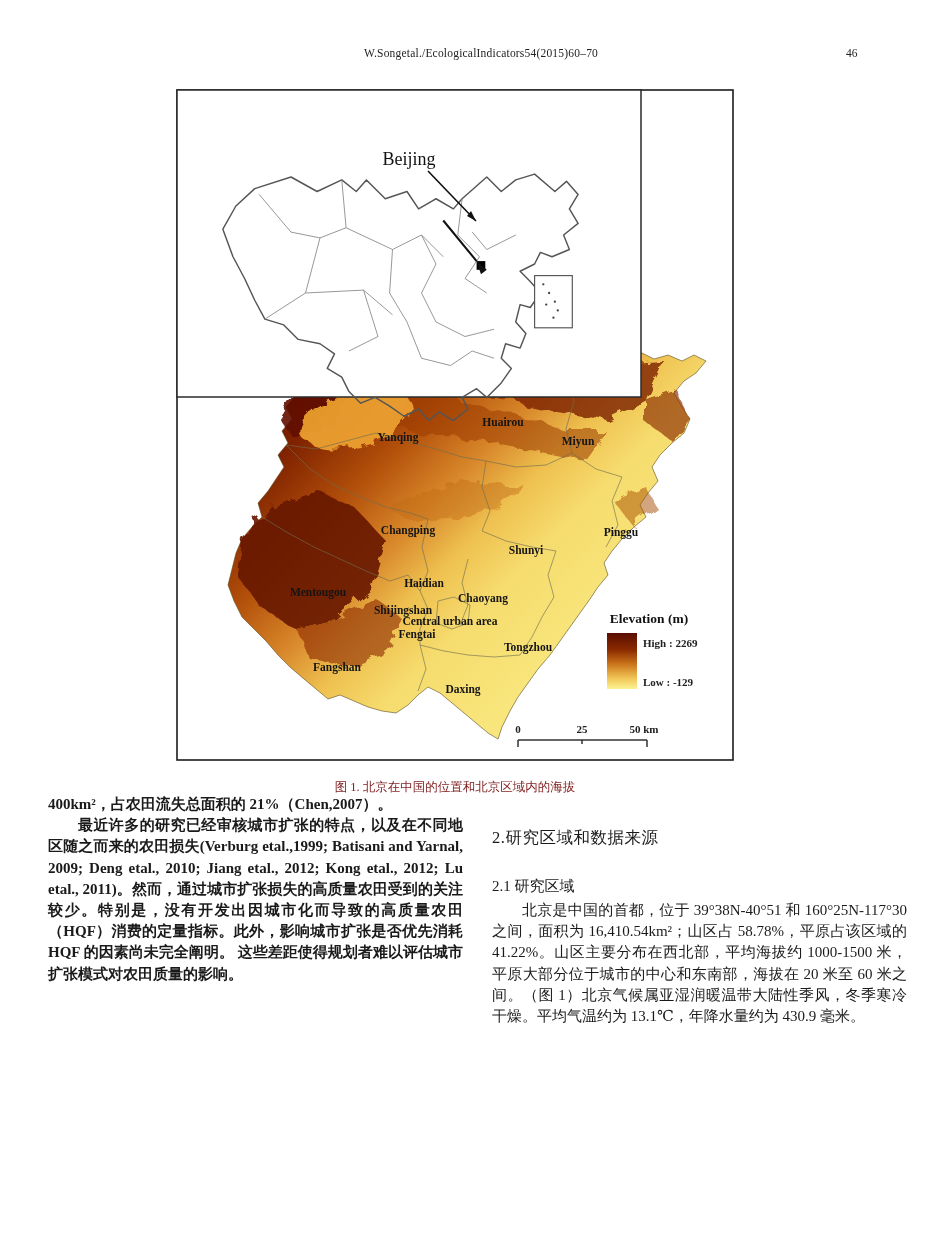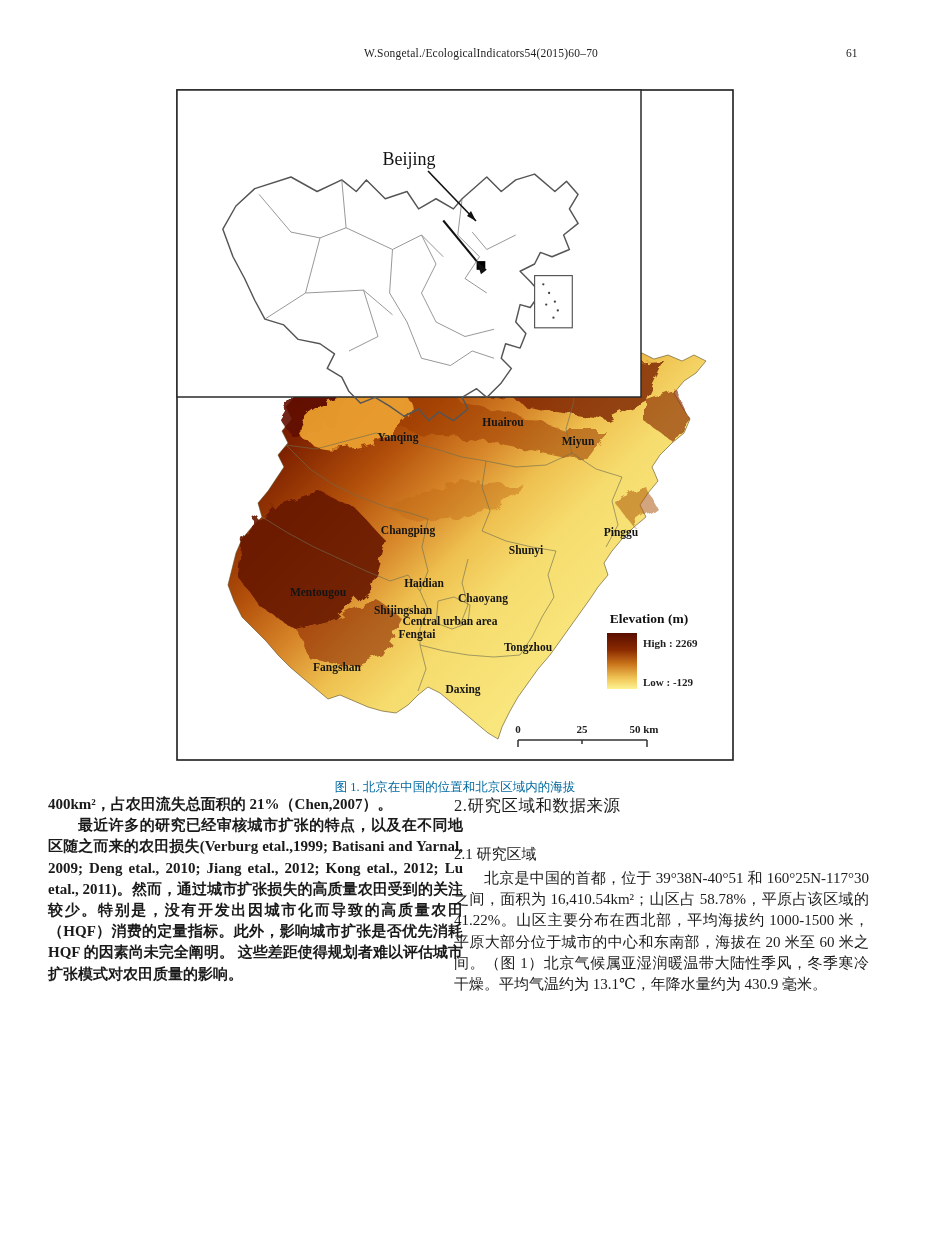--- a/index.html
+++ b/index.html
@@ -3,25 +3,25 @@
 <meta charset="utf-8">
 <style>
   html,body{margin:0;padding:0;background:#ffffff;}
   .page{position:relative;width:926px;height:1122px;background:#fff;overflow:hidden;
         font-family:"Liberation Serif","DejaVu Serif",serif;color:#1a1a1a;}
   .running-header{position:absolute;top:47px;left:0;width:100%;font-size:11.5px;color:#222;}
   .running-title{position:absolute;left:364px;top:0;letter-spacing:.2px;}
   .page-number{position:absolute;left:846px;top:0;}
   .fig-frame{position:absolute;left:176px;top:89px;width:558px;height:672px;}
   .fig-caption{position:absolute;left:176px;top:779px;width:558px;text-align:center;
-               font-size:12.5px;color:#0369a1;}
+               font-size:12.5px;color:#7f1d1d;}
   .col{position:absolute;top:794px;width:415px;font-size:15px;line-height:21.2px;
        text-align:justify;text-justify:inter-ideograph;}
   .col-left{left:48px;font-weight:bold;}
-  .col-right{left:454px;}
+  .col-right{left:492px;margin-top:32px;}
   .col p{margin:0;}
   .col p.indent{text-indent:2em;}
   .sec-heading{margin:0;font-size:16.5px;line-height:24px;font-weight:500;letter-spacing:.5px;}
   .subsec-heading{margin:25px 0 3px 0;font-size:15px;line-height:22px;font-weight:500;}
   .map-label{font-family:"Liberation Serif","DejaVu Serif",serif;font-weight:bold;
              font-size:11.5px;fill:#141414;}
   .legend-title{font-family:"Liberation Serif","DejaVu Serif",serif;font-weight:bold;
                 font-size:13.5px;fill:#111;}
   .legend-label{font-family:"Liberation Serif","DejaVu Serif",serif;font-weight:bold;
                 font-size:11px;fill:#222;}
@@ -31,21 +31,21 @@
                font-size:15px;fill:#111;}
   .beijing-label{font-family:"Liberation Serif","DejaVu Serif",serif;font-size:18px;fill:#111;}
 </style>
 </head>
 <body>
 
 <div class="page">
 
   <div class="running-header">
     <span class="running-title">W.Songetal./EcologicalIndicators54(2015)60–70</span>
-    <span class="page-number">61</span>
+    <span class="page-number">46</span>
   </div>
 
   <div class="fig-frame">
     <svg width="558" height="672" viewBox="0 0 558 672">
       <defs>
         <linearGradient id="elevGrad" gradientUnits="userSpaceOnUse" x1="110" y1="250" x2="420" y2="560">
           <stop offset="0" stop-color="#5f1000"></stop>
           <stop offset="0.18" stop-color="#7f2200"></stop>
           <stop offset="0.35" stop-color="#b24f0a"></stop>
           <stop offset="0.5" stop-color="#d8872a"></stop>

